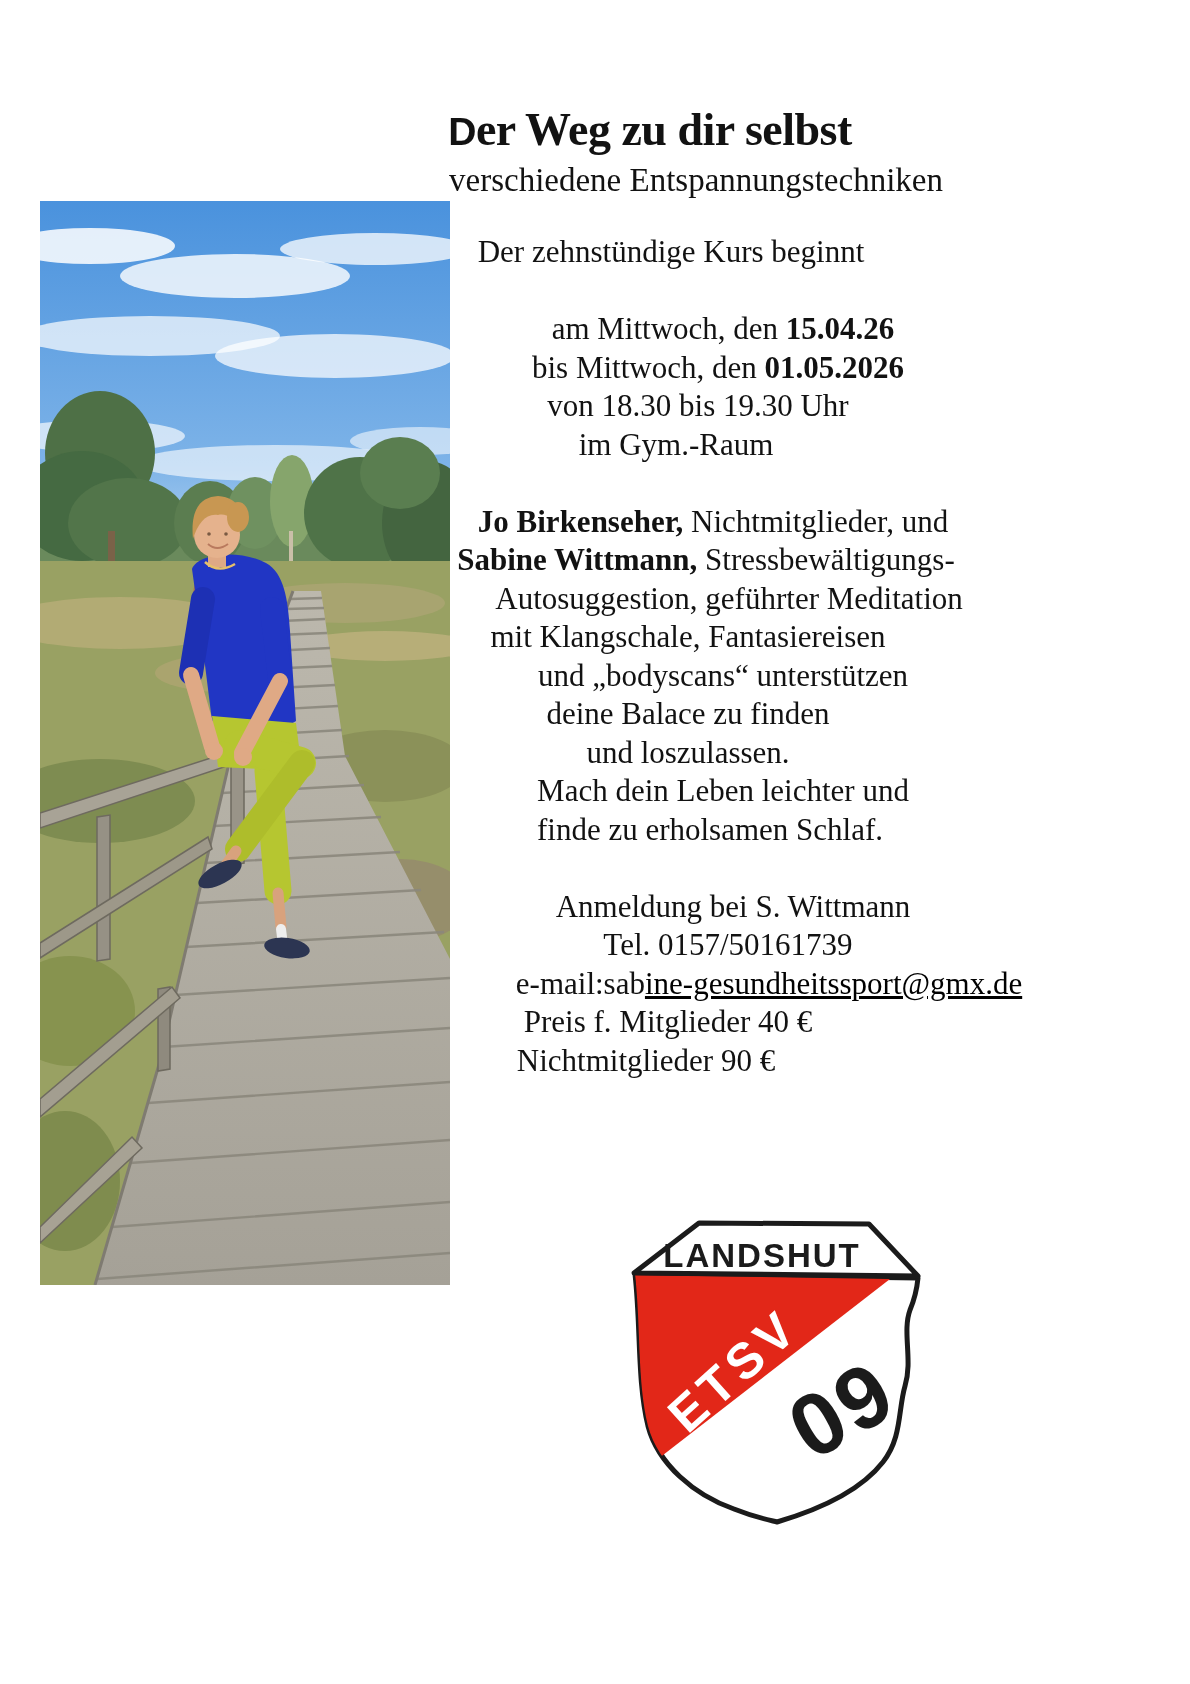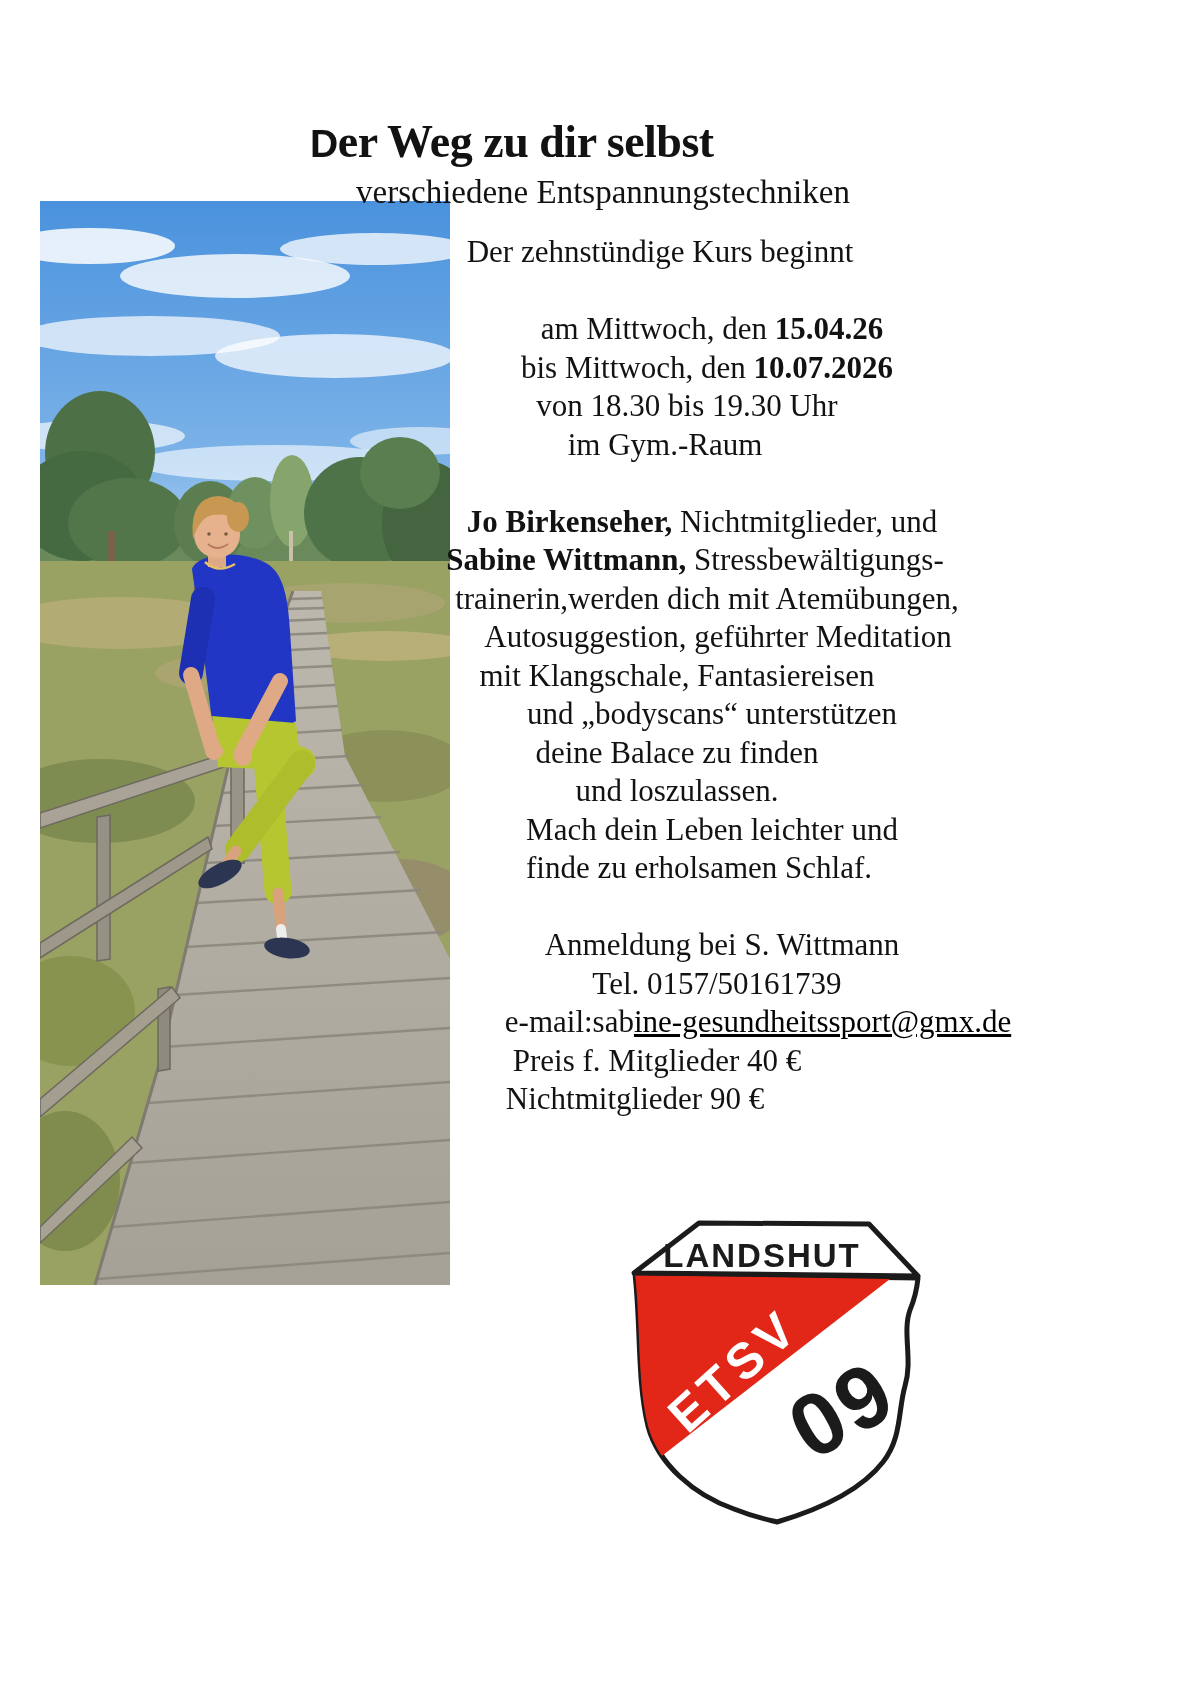--- a/index.html
+++ b/index.html
@@ -6,35 +6,35 @@
   .page{
     position:relative;
     width:1190px;height:1684px;
     margin:0 auto;
     background:#ffffff;
     font-family:"Liberation Serif","DejaVu Serif",serif;
     color:#121212;
     overflow:hidden;
   }
   
-  .title-wrap{position:absolute;left:310px;top:114px;width:680px;}
+  .title-wrap{position:absolute;left:310px;top:102px;width:680px;text-align:center;}
   .main-title{
     font-size:46px;line-height:56px;font-weight:700;letter-spacing:-0.5px;white-space:nowrap;
   }
   .main-title .initial{
     font-family:"Liberation Sans","DejaVu Sans",sans-serif;
     font-size:0.85em;font-weight:700;
   }
   .sub-title{
     font-size:33px;line-height:40px;font-weight:400;white-space:nowrap;
     transform:translateX(46px);
   }
   
   .text-wrap{
-    position:absolute;left:382px;top:233px;width:660px;
+    position:absolute;left:393px;top:233px;width:660px;
     font-size:31px;text-align:center;
   }
   .line{height:38.5px;line-height:38.5px;white-space:nowrap;transform:translateX(var(--dx,0px));}
   .b{font-weight:700;}
   .email-link{color:#000000;text-decoration:underline;cursor:pointer;}
   
   .photo{position:absolute;left:40px;top:201px;width:410px;height:1084px;}
   .photo svg{display:block;}
   
   .logo{position:absolute;left:622px;top:1212px;width:300px;height:318px;}
@@ -154,27 +154,26 @@
 
   <div class="title-wrap">
     <div class="main-title"><span class="initial">D</span><span>er Weg zu dir selbst</span></div>
     <div class="sub-title">verschiedene Entspannungstechniken</div>
   </div>
 
   <div class="text-wrap">
     <div class="line" style="--dx:-52px"><span>Der zehnstündige Kurs beginnt</span></div>
     <div class="line"></div>
     <div class="line"><span>am Mittwoch, den </span><span class="b">15.04.26</span></div>
-    <div class="line" style="--dx:-5px"><span>bis Mittwoch, den </span><span class="b">10.07.2026</span></div>
+    <div class="line" style="--dx:-5px"><span>bis Mittwoch, den </span><span class="b">01.05.2026</span></div>
     <div class="line" style="--dx:-25px">von 18.30 bis 19.30 Uhr</div>
     <div class="line" style="--dx:-47px">im Gym.-Raum</div>
     <div class="line"></div>
     <div class="line" style="--dx:-10px"><span class="b">Jo Birkenseher,</span><span> Nichtmitglieder, und</span></div>
     <div class="line" style="--dx:-17px"><span class="b">Sabine Wittmann,</span><span> Stressbewältigungs-</span></div>
-    <div class="line" style="--dx:-5px">trainerin,werden dich mit Atemübungen,</div>
     <div class="line" style="--dx:6px">Autosuggestion, geführter Meditation</div>
     <div class="line" style="--dx:-35px">mit Klangschale, Fantasiereisen</div>
     <div class="line">und „bodyscans“ unterstützen</div>
     <div class="line" style="--dx:-35px">deine Balace zu finden</div>
     <div class="line" style="--dx:-35px">und loszulassen.</div>
     <div class="line">Mach dein Leben leichter und</div>
     <div class="line" style="--dx:-13px">finde zu erholsamen Schlaf.</div>
     <div class="line"></div>
     <div class="line" style="--dx:10px">Anmeldung bei S. Wittmann</div>
     <div class="line" style="--dx:5px">Tel. 0157/50161739</div>

